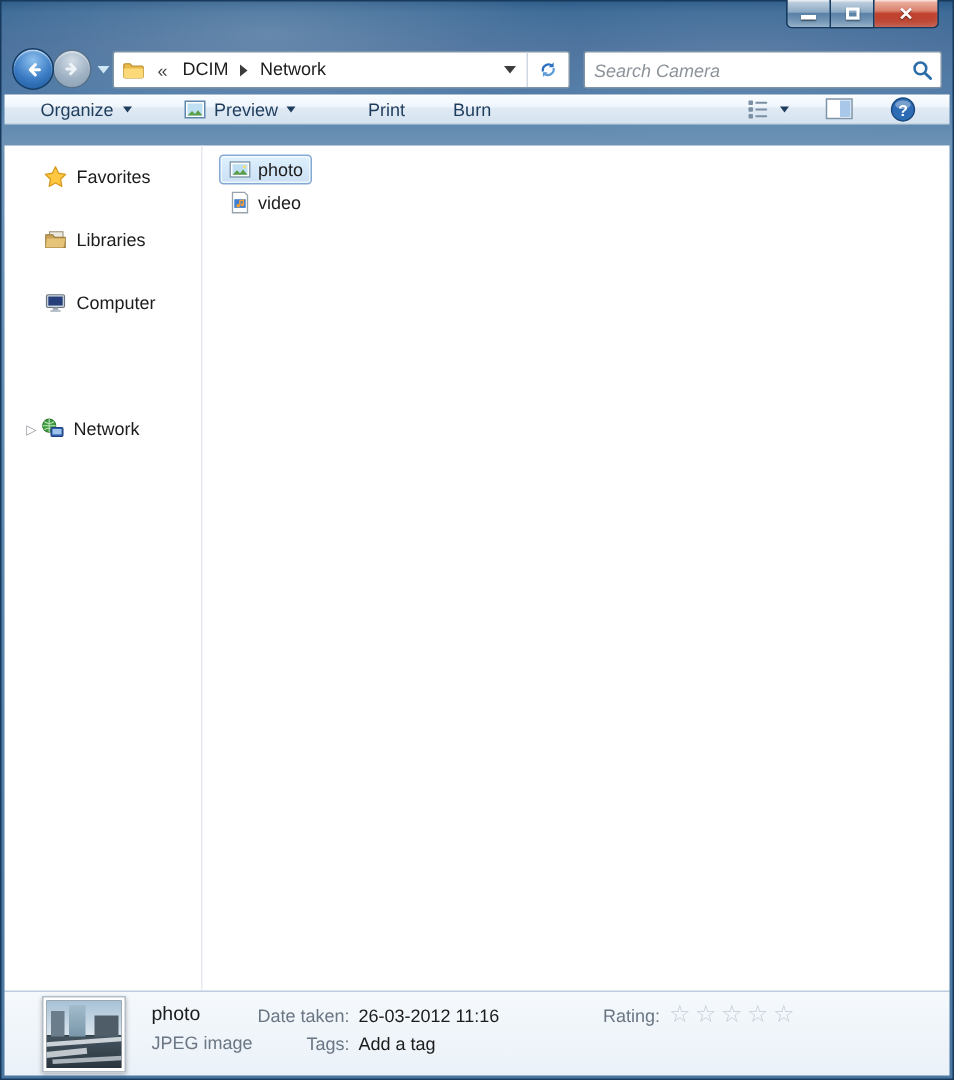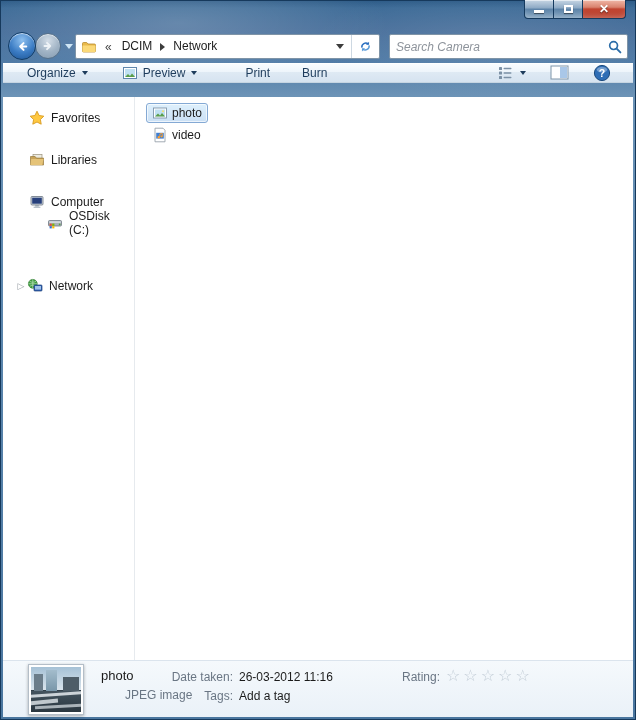--- a/index.html
+++ b/index.html
@@ -90,21 +90,21 @@
   .scene{ position:relative; width:100%; height:100%; overflow:hidden; background:#32404a; }
   .scene .sky{ position:absolute; left:0; right:0; top:0; height:52%; background:linear-gradient(180deg,#a6c1d6,#d9e4ec); }
   .scene .bld1{ position:absolute; left:6%; top:16%; width:18%; height:40%; background:#6b7d8a; }
   .scene .bld2{ position:absolute; left:30%; top:6%; width:22%; height:50%; background:linear-gradient(180deg,#a3bccc,#7795a8); }
   .scene .bld3{ position:absolute; right:4%; top:22%; width:32%; height:34%; background:#4e5d68; }
   .scene .water{ position:absolute; left:0; right:0; bottom:0; height:46%; background:linear-gradient(180deg,#44545f,#2a363f); }
   .scene .dock1{ position:absolute; left:-4%; right:-4%; top:58%; height:7%; background:#ccd3d8; transform:rotate(-4deg); }
   .scene .dock2{ position:absolute; left:-4%; right:46%; top:74%; height:8%; background:#c0c8cd; transform:rotate(-6deg); }
   .scene .dock3{ position:absolute; left:8%; right:-4%; top:85%; height:7%; background:#aab3b9; transform:rotate(-3deg); }
   .d-name{ position:absolute; left:98px; top:7px; font-size:13px; color:#1b1b1b; }
-  .d-type{ position:absolute; left:98px; top:27px; font-size:12px; color:#6a7684;margin-left:24px; }
+  .d-type{ position:absolute; left:98px; top:27px; font-size:12px; color:#6a7684; }
   .d-label{ position:absolute; font-size:12px; color:#6a7684; text-align:right; width:88px; }
   .d-value{ position:absolute; font-size:12px; color:#1b1b1b; }
   .lbl-date{ left:142px; top:9px; } .val-date{ left:236px; top:9px; }
   .lbl-tags{ left:142px; top:28px; } .val-tags{ left:236px; top:28px; }
   .lbl-rating{ position:absolute; left:399px; top:9px; font-size:12px; color:#6a7684; }
   .stars{ position:absolute; left:443px; top:5px; font-size:16px; color:#c2ccd6; letter-spacing:3px; cursor:default; }
 </style>
 </head>
 <body>
 
@@ -239,32 +239,20 @@
       <div class="srow indent1" style="top:94px">
         <svg class="sicon" viewBox="0 0 16 16">
           <rect x="2" y="2.5" width="12" height="8.5" rx="1" fill="#cfd6dd" stroke="#6a7480" stroke-width=".8"></rect>
           <rect x="3.2" y="3.7" width="9.6" height="6" fill="#27407c"></rect>
           <rect x="6.2" y="11" width="3.6" height="1.6" fill="#9aa4ae"></rect>
           <rect x="4.6" y="12.6" width="6.8" height="1.4" fill="#b9c2cb"></rect>
         </svg>
         <span>Computer</span>
       </div>
 
-      <div class="srow indent2" style="top:115px">
-        <svg class="sicon" viewBox="0 0 16 16">
-          <rect x="1.5" y="5.5" width="13" height="5.5" rx="1" fill="#aab2ba" stroke="#707a84" stroke-width=".8"></rect>
-          <rect x="2.3" y="6.3" width="11.4" height="1.6" fill="#d6dce2"></rect>
-          <circle cx="12.7" cy="9.3" r=".9" fill="#59a33f"></circle>
-          <rect x="2.6" y="8.6" width="2.2" height="2.2" fill="#e34f33"></rect>
-          <rect x="5.2" y="8.6" width="2.2" height="2.2" fill="#7db700"></rect>
-          <rect x="2.6" y="11.2" width="2.2" height="2.2" fill="#2f6fd0"></rect>
-          <rect x="5.2" y="11.2" width="2.2" height="2.2" fill="#ffb900"></rect>
-        </svg>
-        <span>OSDisk (C:)</span>
-      </div>
 
 
       <div class="srow net-indent" style="top:178px">
         <span class="expander">▷</span>
         <svg class="sicon" viewBox="0 0 16 16">
           <circle cx="5.8" cy="5.8" r="4.4" fill="#3f9e3f" stroke="#2d7a2d" stroke-width=".7"></circle>
           <path d="M5.8 1.4v8.8M1.4 5.8h8.8M2.6 3.2c2 1.4 4.4 1.4 6.4 0M2.6 8.4c2-1.4 4.4-1.4 6.4 0" stroke="#bfe3bf" stroke-width=".7" fill="none"></path>
           <rect x="7" y="7" width="8" height="6" rx=".8" fill="#2f5fae" stroke="#1d3f7a" stroke-width=".7"></rect>
           <rect x="8" y="8" width="6" height="3.6" fill="#9fc2ea"></rect>
         </svg>

